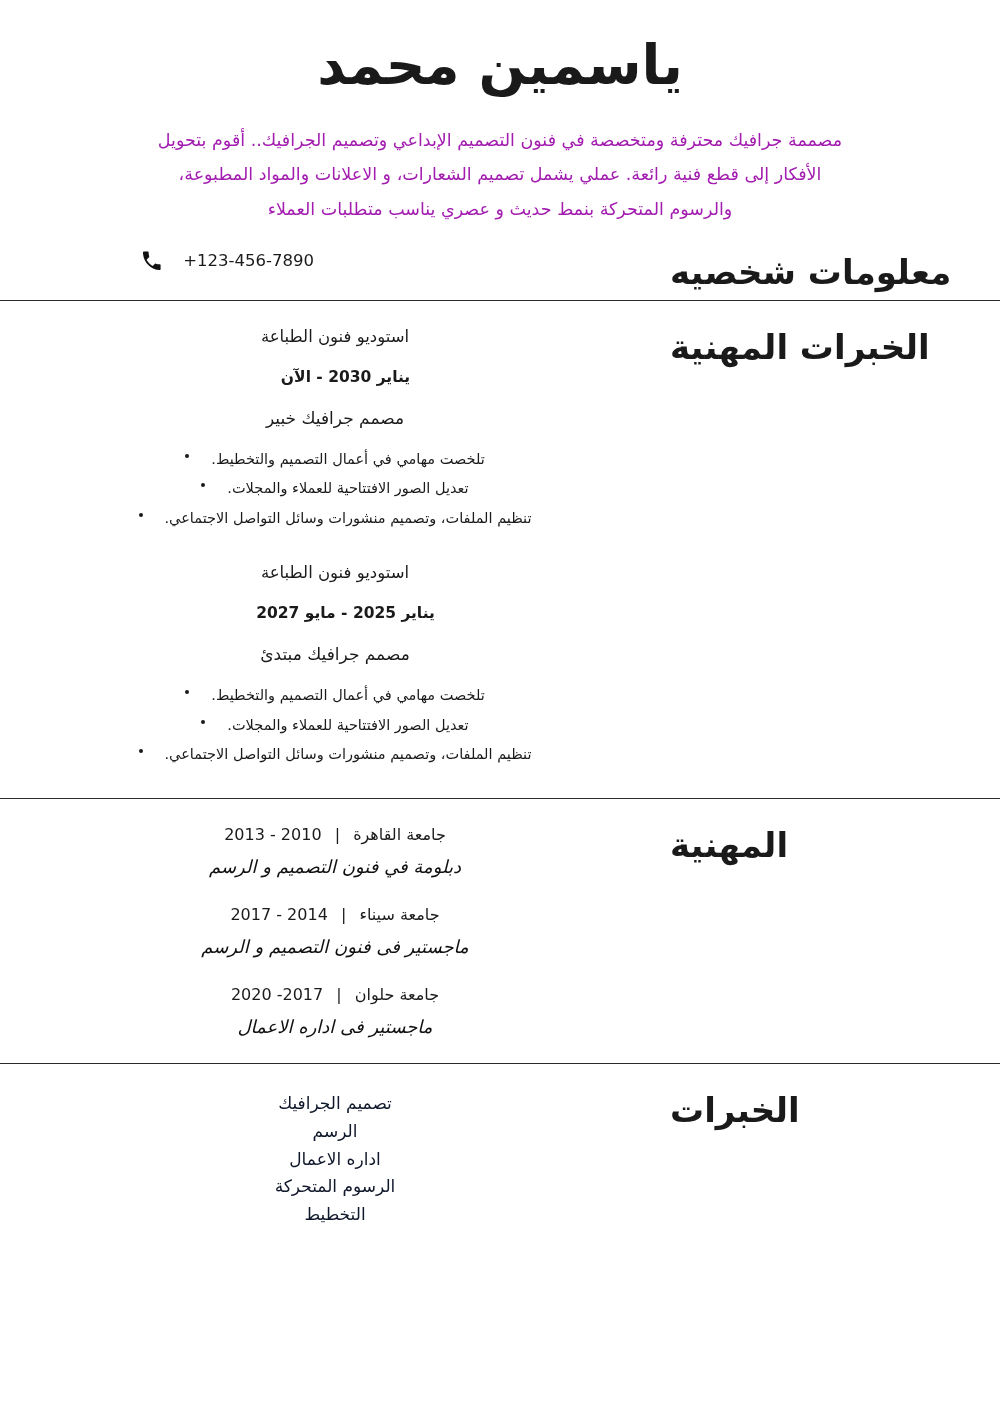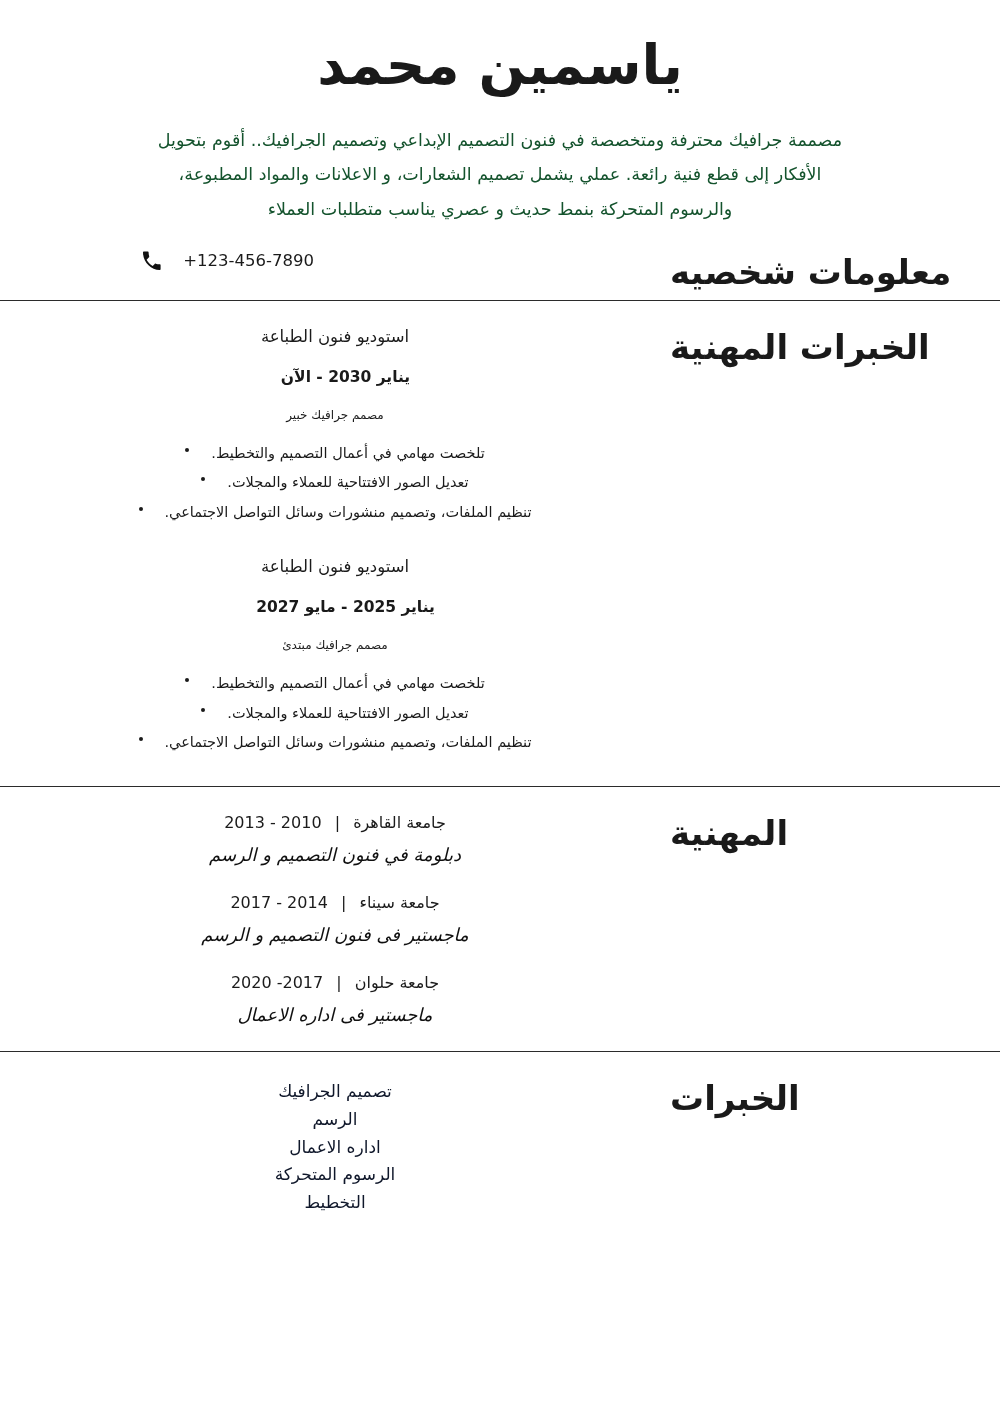--- a/index.html
+++ b/index.html
@@ -31,21 +31,21 @@
     font-size: 55px;
     font-weight: 700;
     letter-spacing: 0px;
     line-height: 1.15;
     margin: 0 0 26px 0;
   }
   .summary {
     text-align: center;
     font-size: 17.5px;
     line-height: 1.95;
-    color: #14532d;
+    color: #a21caf;
     margin: 0 auto;
     width: 700px;
     direction: rtl;
   }
 
   
   .section {
     display: flex;
     flex-direction: row;
     align-items: flex-start;
@@ -120,21 +120,21 @@
   .exp-dates {
     text-align: center;
     font-size: 15.5px;
     font-weight: 700;
     margin-bottom: 22px;
     direction: rtl;
     margin-left: 21px;
   }
   .exp-role {
     text-align: center;
-    font-size: 12px;
+    font-size: 17px;
     color: #1b1b1b;
     margin-bottom: 20px;
   }
   ul.bullets {
     list-style: none;
     margin: 0;
     padding: 0;
   }
   ul.bullets li {
     font-size: 14.5px;

